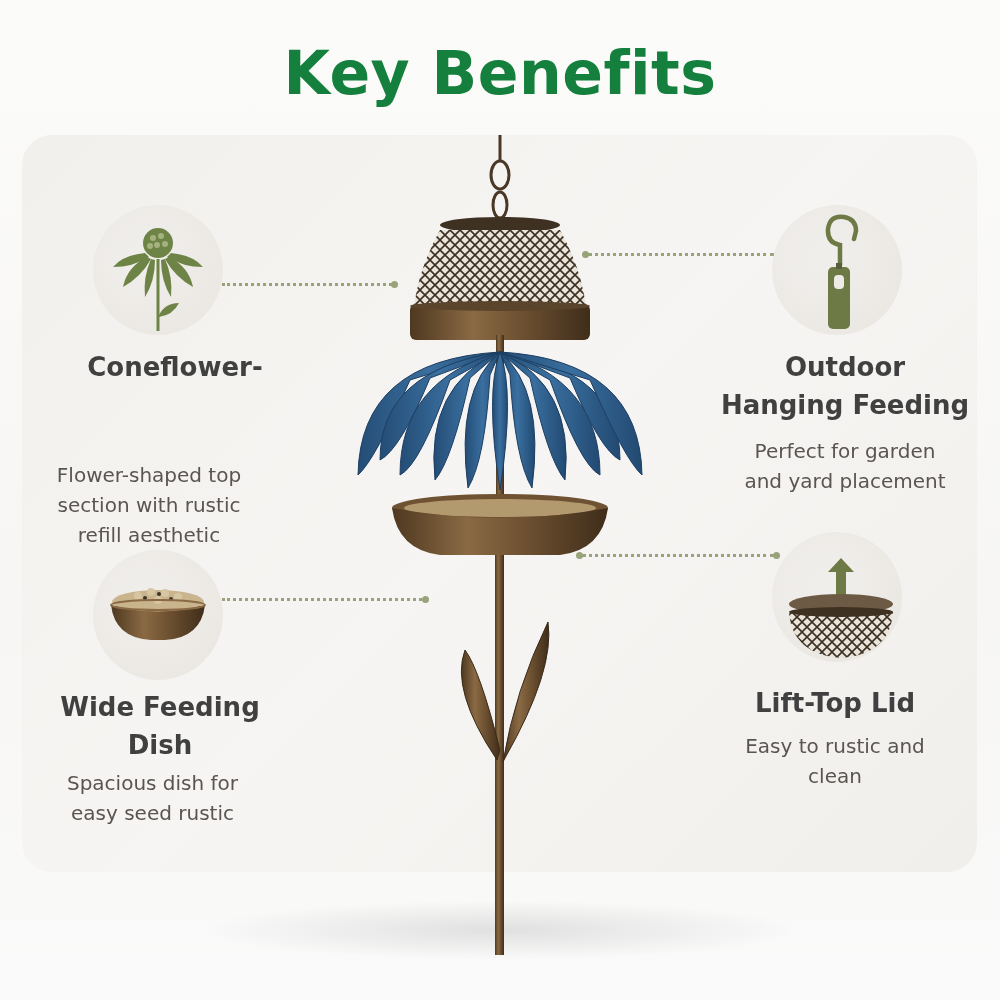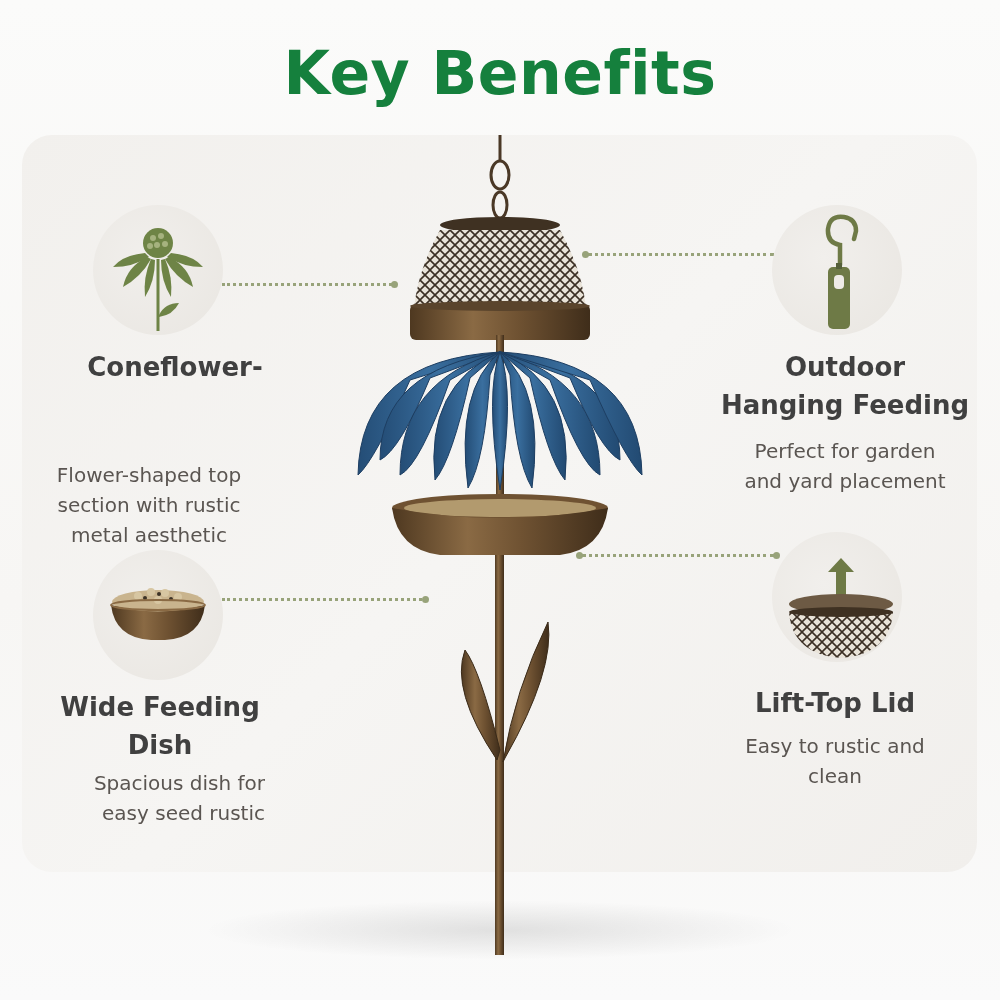--- a/index.html
+++ b/index.html
@@ -118,21 +118,21 @@
         <circle cx="57" cy="41" r="3"></circle>
       </g>
   </svg>
 </div>
 <div class="feat-title" style="left:40px;top:348px;width:270px;">
   <div>Coneflower-</div>
 </div>
 <div class="feat-desc" style="left:24px;top:436px;width:250px;margin-top:24px;">
   <div>Flower-shaped top</div>
   <div>section with rustic</div>
-  <div>metal aesthetic</div>
+  <div>refill aesthetic</div>
 </div>
 
 <div class="icon-circle" style="left:772px;top:205px;">
   <svg width="130" height="130" viewBox="0 0 130 130">
     <path d="M68 60 L68 40 Q55 38 56 24 Q58 10 72 12 Q84 14 84 26 L82 34" fill="none" stroke="#6e7a46" stroke-width="4.5" stroke-linecap="round"></path>
     <rect x="56" y="62" width="22" height="62" rx="5" fill="#6e7a46"></rect>
     <rect x="62" y="70" width="10" height="14" rx="4" fill="#eeebe6"></rect>
     <rect x="64" y="58" width="6" height="6" fill="#55603a"></rect>
   </svg>
 </div>
@@ -161,21 +161,21 @@
         <circle cx="66" cy="44" r="2"></circle>
       </g>
     <path d="M18 55 Q22 88 58 90 L72 90 Q108 88 112 55 Q65 68 18 55 Z" fill="url(#bronze)"></path>
     <ellipse cx="65" cy="55" rx="47" ry="5" fill="none" stroke="#8a6a44" stroke-width="2"></ellipse>
   </svg>
 </div>
 <div class="feat-title" style="left:40px;top:688px;width:240px;">
   <div>Wide Feeding</div>
   <div>Dish</div>
 </div>
-<div class="feat-desc" style="left:40px;top:768px;width:225px;text-align:right;">
+<div class="feat-desc" style="left:40px;top:768px;width:225px;">
   <div>Spacious dish for</div>
   <div>easy seed rustic</div>
 </div>
 
 <div class="icon-circle" style="left:772px;top:532px;">
   <svg width="130" height="130" viewBox="0 0 130 130">
     <path d="M69 26 L56 40 L64 40 L64 66 L74 66 L74 40 L82 40 Z" fill="#6e7a46"></path>
     <ellipse cx="69" cy="72" rx="52" ry="10" fill="#6d5a44"></ellipse>
     <path d="M17 80 Q20 122 69 126 Q118 122 121 80 Z" fill="url(#mesh)"></path>
     <ellipse cx="69" cy="80" rx="52" ry="5" fill="#3f3122"></ellipse>

